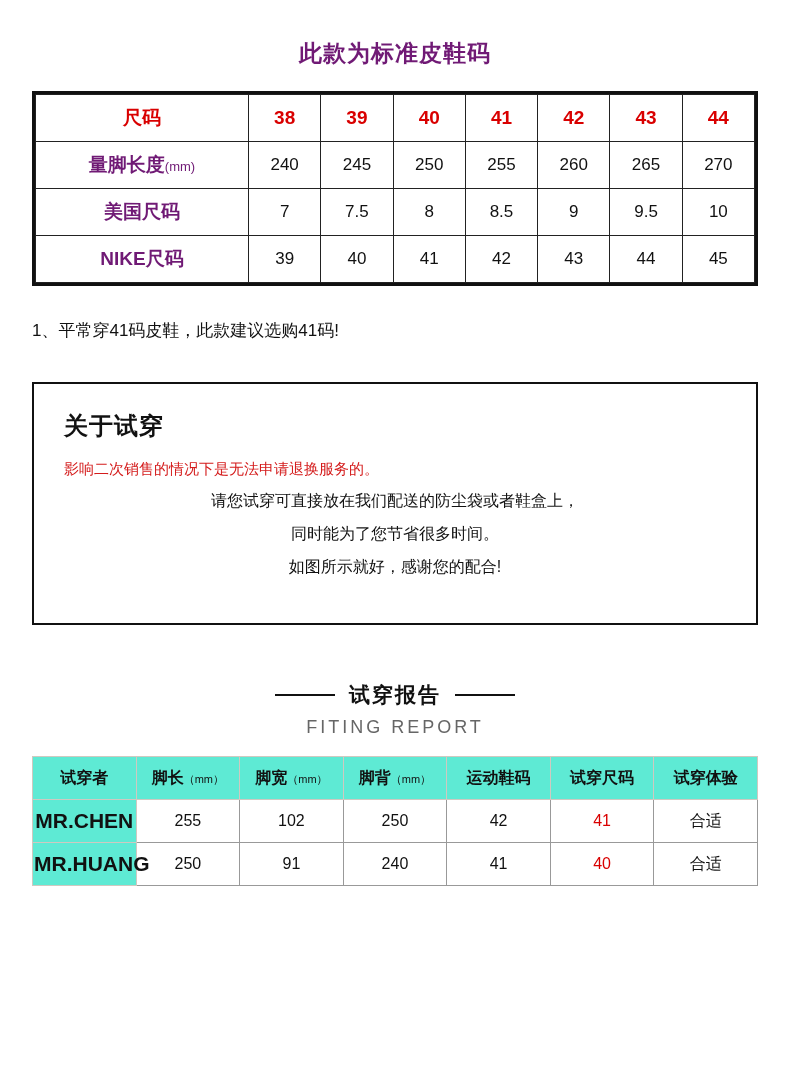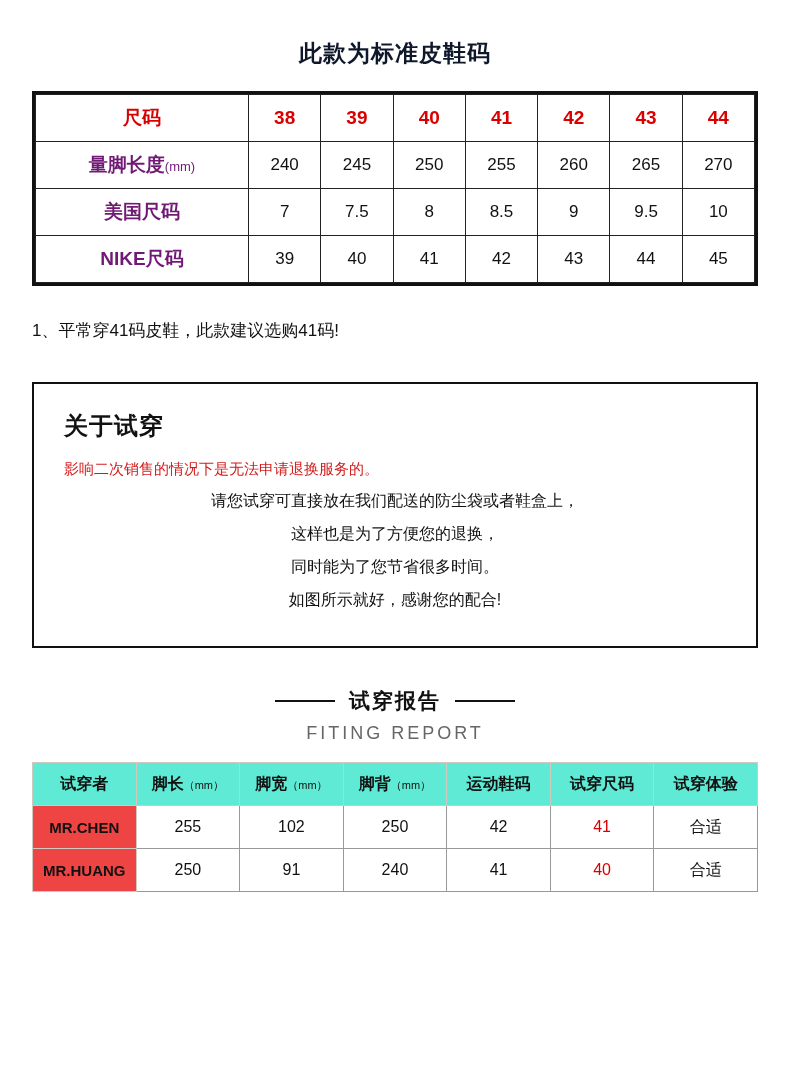--- a/index.html
+++ b/index.html
@@ -16,21 +16,21 @@
     overflow: hidden;
   }
 
   
   .size-title {
     text-align: center;
     font-size: 23px;
     font-weight: bold;
     letter-spacing: 1px;
     padding-top: 38px;
-    color: #0f172a;
+    color: #701a75;
   }
 
   
   .size-table-wrap {
     margin: 22px 32px 0 32px;
     border: 3px solid #111;
   }
   table.size-table {
     width: 100%;
     border-collapse: collapse;
@@ -69,21 +69,21 @@
     font-size: 17px;
     line-height: 30px;
     color: #111;
   }
   .advice .line { white-space: nowrap; }
 
   
   .tryon-box {
     margin: 36px 32px 0 32px;
     border: 2px solid #111;
-    padding: 26px 30px 30px 30px;
+    padding: 26px 30px 40px 30px;
   }
   .tryon-box h2 {
     margin: 0 0 12px 0;
     font-size: 24px;
     font-weight: bold;
     color: #111;
     letter-spacing: 1px;
   }
   .tryon-box .warn {
     color: #d41b1b;
@@ -92,21 +92,21 @@
   }
   .tryon-box .ln {
     font-size: 16px;
     line-height: 33px;
     color: #111;
     text-align: center;
   }
 
   
   .report-head {
-    margin-top: 39px;
+    margin-top: 56px;
     text-align: center;
   }
   .report-head .cn {
     display: inline-flex;
     align-items: center;
     justify-content: center;
     gap: 14px;
     font-size: 21px;
     font-weight: bold;
     letter-spacing: 2px;
@@ -141,23 +141,23 @@
     font-size: 16px;
     color: #111;
   }
   table.report-table tr.head td {
     background: #5eead4;
     font-weight: bold;
     font-size: 16px;
     border-color: #cfc9c0;
   }
   table.report-table td.name {
-    background: #ef4444;
-    font-weight: bold;
-    font-size: 15px;
+    background: #5eead4;
+    font-weight: bold;
+    font-size: 21px;
     border-color: #cfc9c0;
   }
   table.report-table td.red {
     color: #d90000;
   }
   .unit {
     font-size: 11px;
     font-weight: normal;
   }
 </style>
@@ -214,21 +214,20 @@
 </div>
 
 <div class="advice">
   <div class="line">1、平常穿41码皮鞋，此款建议选购41码!</div>
 </div>
 
 <div class="tryon-box">
   <h2>关于试穿</h2>
   <div class="warn">影响二次销售的情况下是无法申请退换服务的。</div>
   <div class="ln">请您试穿可直接放在我们配送的防尘袋或者鞋盒上，</div>
-  <div class="ln">这样也是为了方便您的退换，</div>
   <div class="ln">同时能为了您节省很多时间。</div>
   <div class="ln">如图所示就好，感谢您的配合!</div>
 </div>
 
 <div class="report-head">
   <div class="cn">
     <span class="rule"></span>
     <span>试穿报告</span>
     <span class="rule"></span>
   </div>

